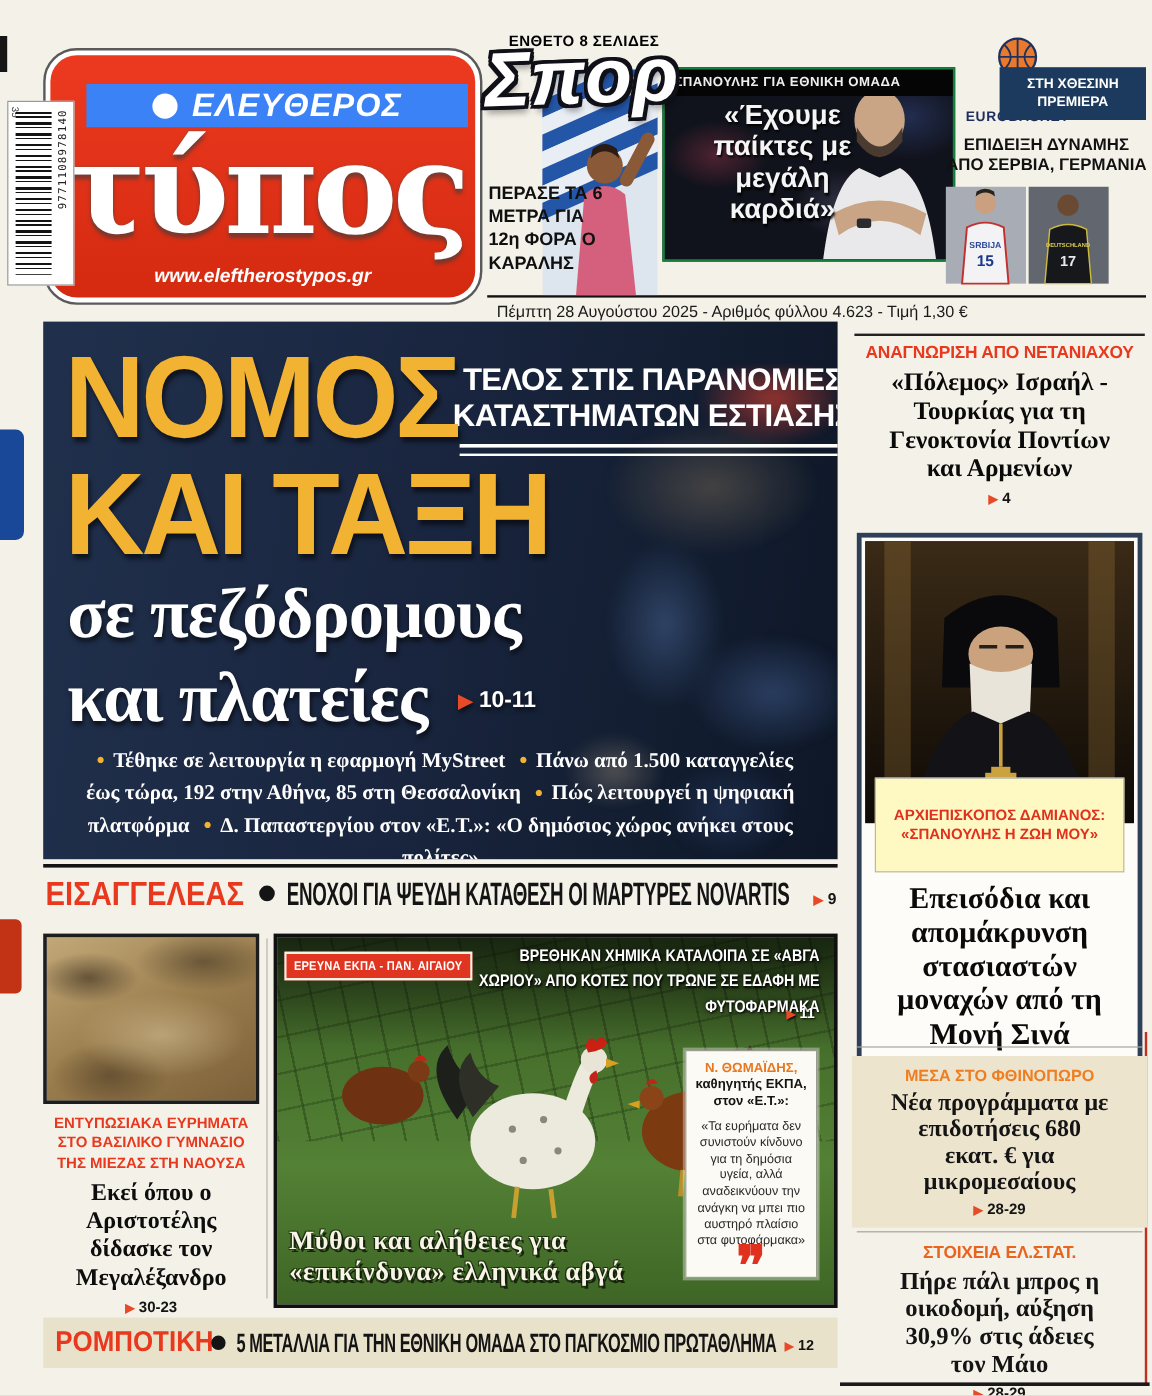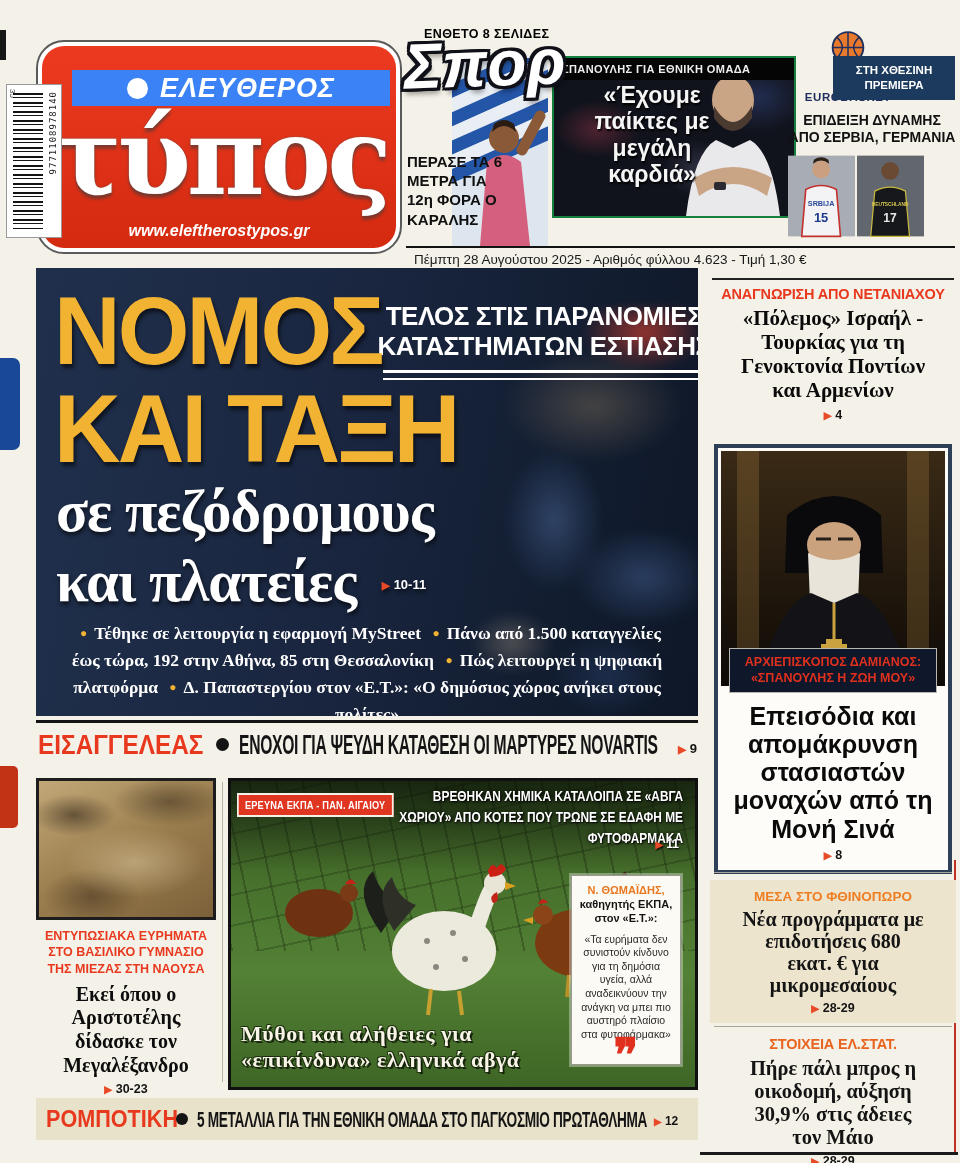--- a/index.html
+++ b/index.html
@@ -78,21 +78,21 @@
   .ms-kicker{left:330px;top:34px;width:356px;text-align:center;color:#fff;font-weight:bold;
              font-size:26px;line-height:1.14;letter-spacing:-.5px;}
   .ms-kicker-rule{margin:9px auto 0;width:322px;height:5px;border-top:3px solid #fff;border-bottom:2px solid #fff;}
   .ms-h1,.ms-h2{left:18px;color:#f2b232;font-weight:bold;letter-spacing:-3px;line-height:1;
                 font-size:97px;transform:scaleX(.95);transform-origin:left;
                 text-shadow:2px 4px 4px rgba(0,0,0,.55);}
   .ms-h1{top:14px;}  .ms-h2{top:112px;}
   .ms-sub1,.ms-sub2{left:20px;font-family:"Liberation Serif",serif;font-weight:bold;font-size:59px;
                     color:#fff;letter-spacing:-1px;line-height:1;text-shadow:1px 3px 4px rgba(0,0,0,.65);}
   .ms-sub1{top:214px;} .ms-sub2{top:284px;}
-  .ms-ref{font-family:"Liberation Sans",sans-serif;font-size:13px;font-weight:bold;letter-spacing:0;
+  .ms-ref{font-family:"Liberation Sans",sans-serif;font-size:19px;font-weight:bold;letter-spacing:0;
           margin-left:12px;vertical-align:12px;color:#fff;}
   .arr{color:#e84a28;font-size:.82em;}
   .ms-bullets{left:26px;right:26px;top:352px;text-align:center;color:#fff;
               font-family:"Liberation Serif",serif;font-weight:bold;font-size:17.5px;line-height:1.55;}
   .b-dot{color:#f2b232;font-size:12px;margin:0 7px;vertical-align:2px;}
 
   
   #prosecutor-rule{left:36px;top:720px;width:662px;height:3px;background:#131313;}
   #prosecutor-band{left:36px;top:729px;width:662px;height:36px;}
   .pb-kicker{position:absolute;left:2px;top:0;color:#e8391f;font-size:28px;font-weight:bold;
@@ -156,23 +156,23 @@
 
   
   #rc-rule-top{left:712px;top:278px;width:242px;height:2px;background:#222;}
   #netanyahu{left:710px;top:286px;width:246px;text-align:center;}
   .rc-kicker{color:#e8391f;font-weight:bold;font-size:14.5px;letter-spacing:-.2px;}
   .nt-head{margin:5px auto 0;width:218px;font-family:"Liberation Serif",serif;font-weight:bold;
            font-size:21px;line-height:1.14;color:#0a0a0a;}
   #sinai{left:714px;top:444px;width:238px;border:4px solid #2e4058;background:#fdfcf8;
          box-sizing:border-box;padding:3px 3px 8px;text-align:center;}
   .si-photo{height:235px;overflow:hidden;position:relative;background:#14100a;}
-  .si-caption{position:relative;width:198px;margin:-38px auto 0;background:#0f172a;border:1px solid #b8b8b0;
-              padding:5px 4px;color:#e0301e;font-weight:bold;font-size:12.5px;line-height:1.3;}
-  .si-head{margin:9px auto 0;width:208px;font-family:Liberation Sans, sans-serif;font-weight:bold;
+  .si-caption{position:relative;width:198px;margin:-38px auto 0;background:#fef9c3;border:1px solid #b8b8b0;
+              padding:22px 4px;color:#e0301e;font-weight:bold;font-size:12.5px;line-height:1.3;}
+  .si-head{margin:9px auto 0;width:208px;font-family:Liberation Serif, serif;font-weight:bold;
            font-size:25px;line-height:1.13;color:#0a0a0a;}
   #rc-div1{left:714px;top:872px;width:238px;height:1px;background:#a8a49a;}
   #autumn{left:710px;top:880px;width:246px;background:#ece4cd;box-sizing:border-box;
           padding:9px 6px 8px;text-align:center;}
   .au-kicker{color:#ef7e22;font-weight:bold;font-size:13.5px;}
   .au-head{margin:4px auto 0;width:182px;font-family:"Liberation Serif",serif;font-weight:bold;
            font-size:20px;line-height:1.1;color:#141414;}
   #rc-div2{left:714px;top:1026px;width:238px;height:1px;background:#a8a49a;}
   #elstat{left:710px;top:1036px;width:246px;text-align:center;}
   .el-head{margin:5px auto 0;width:190px;font-family:"Liberation Serif",serif;font-weight:bold;

